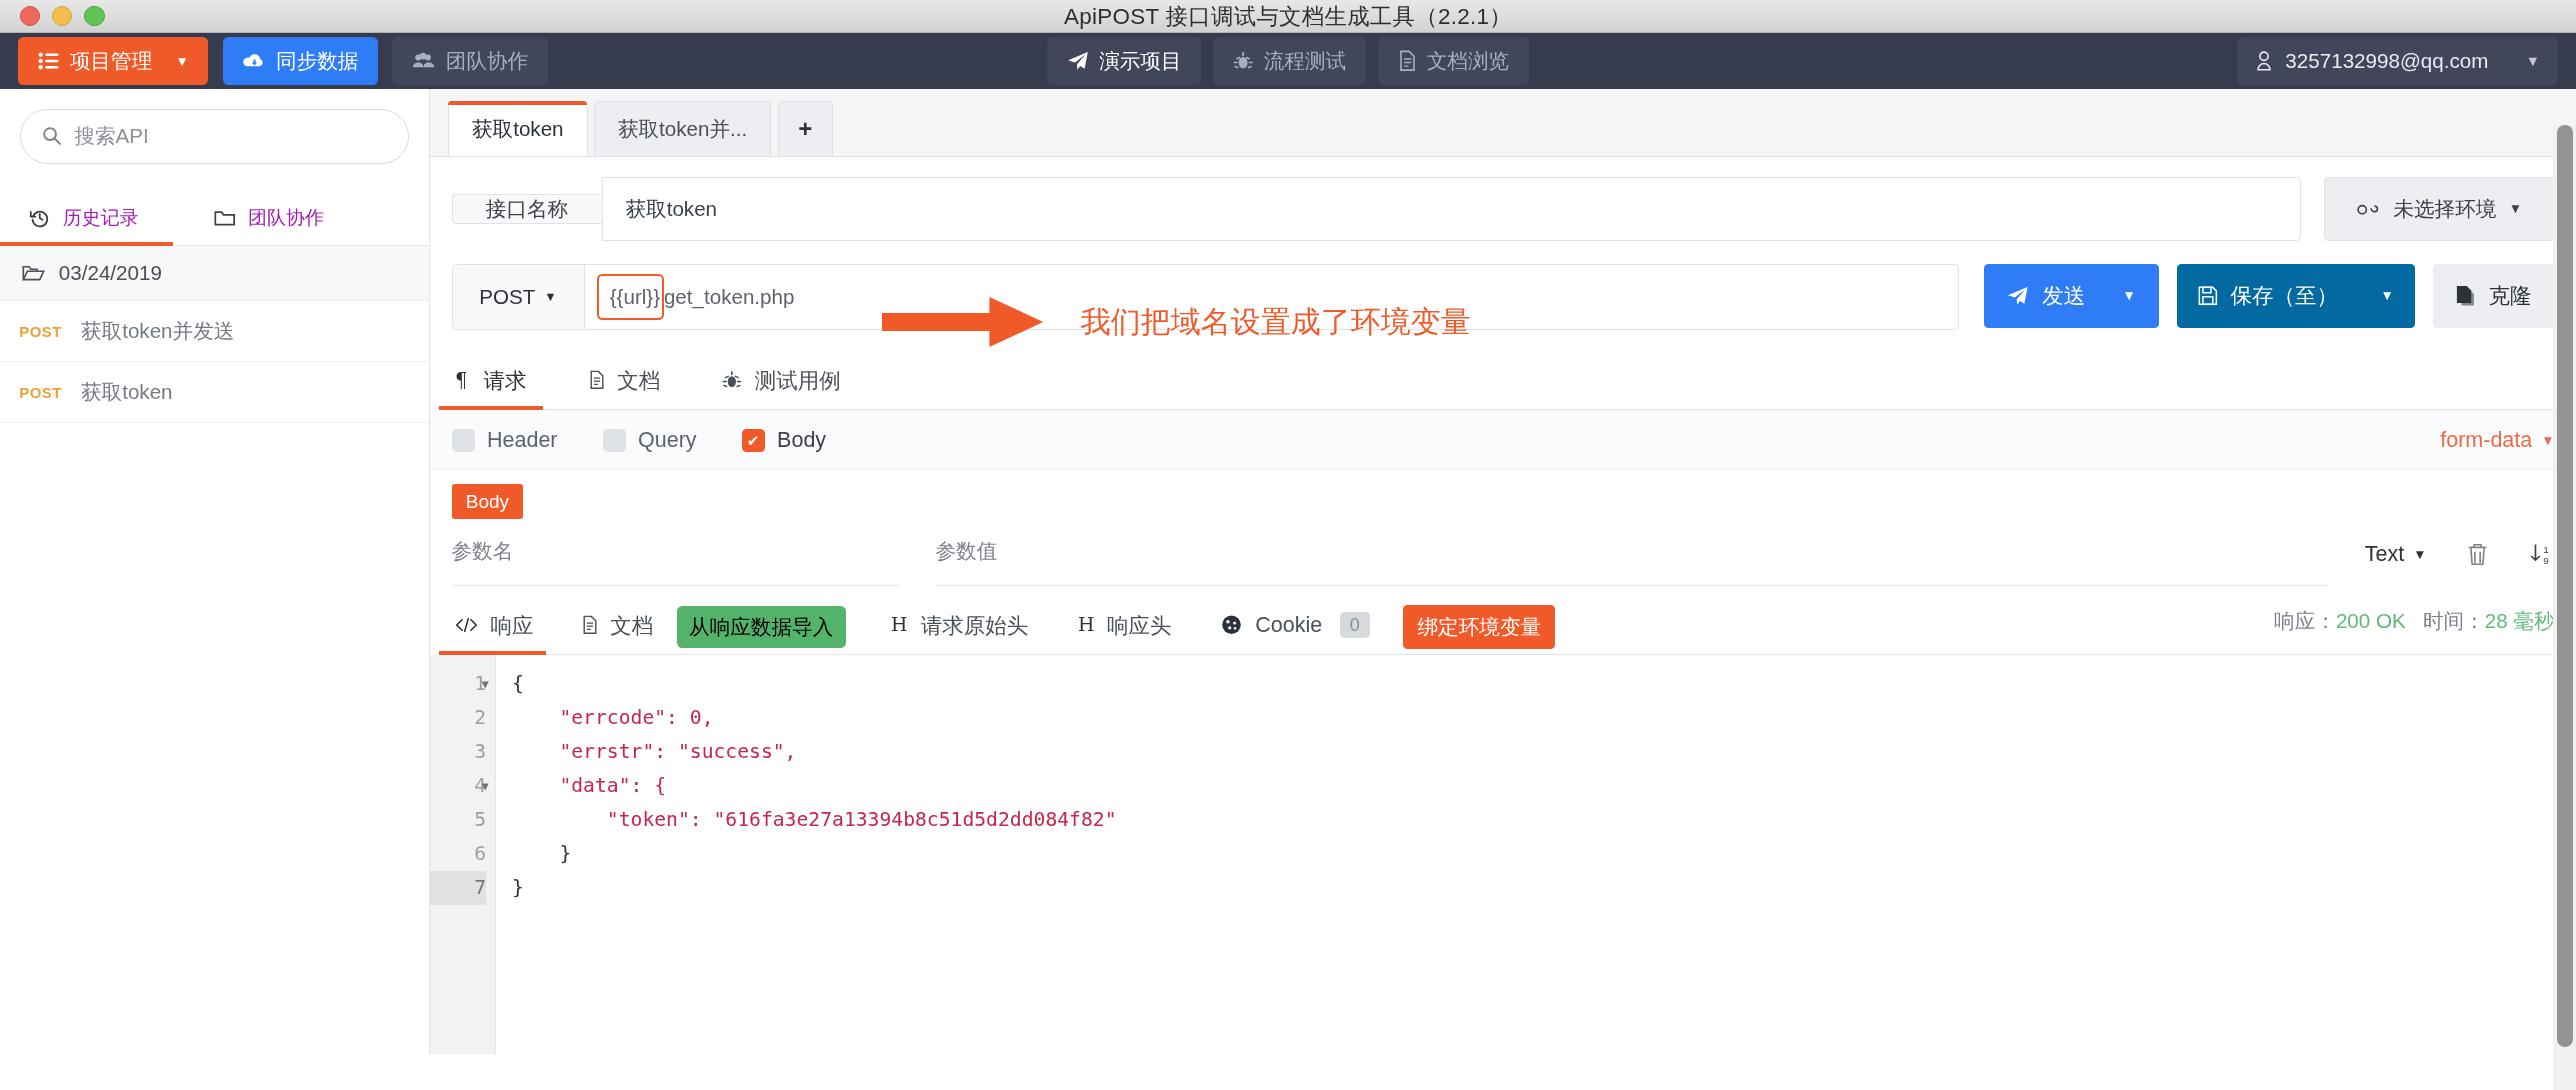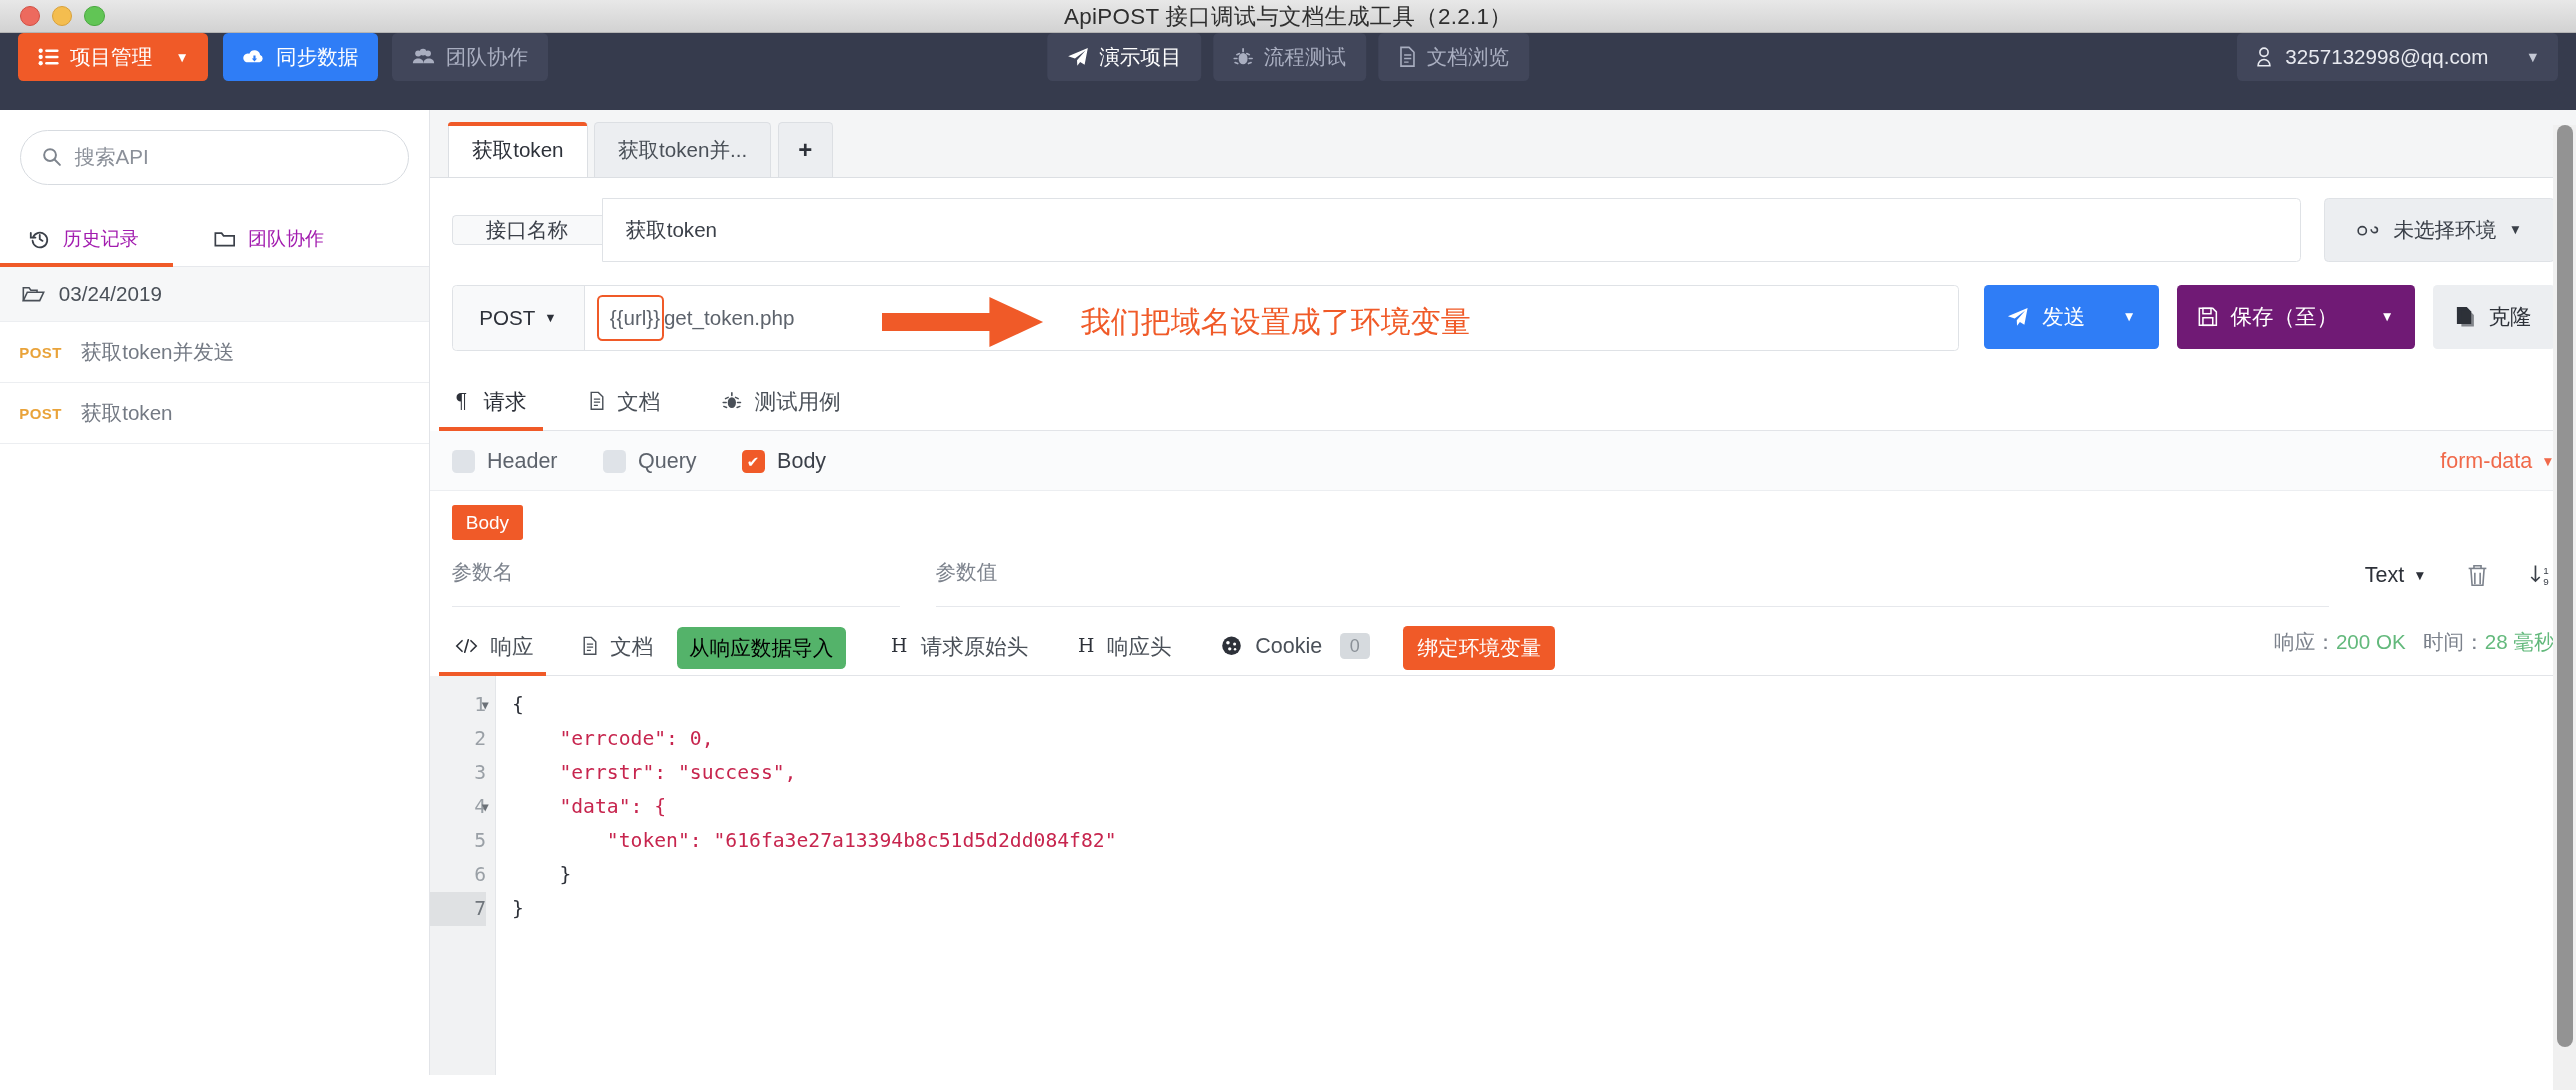--- a/index.html
+++ b/index.html
@@ -24,22 +24,22 @@
   .dot.red { background: #ed6a5e; border: 0.9px solid #d14f44; }
   .dot.yellow { background: #f4bd4f; border: 0.9px solid #d8a13a; }
   .dot.green { background: #61c555; border: 0.9px solid #4aa840; }
   .title-text {
     position: absolute; left: 0; right: 0; text-align: center;
     font-size: 22.4px; color: #2e2e2e; letter-spacing: 0.3px;
   }
 
   
   .toolbar {
-    height: 77px; background: #363b4d;
-    display: flex; align-items: flex-start; padding: 0 18px;
+    height: 56px; background: #363b4d;
+    display: flex; align-items: center; padding: 0 18px;
     position: relative;
   }
   .btn {
     display: inline-flex; align-items: center; gap: 10.7px;
     height: 48px; padding: 0 19.7px; border-radius: 5.4px;
     font-size: 20.6px; color: #fff; cursor: pointer; white-space: nowrap;
   }
   .btn-orange { background: #f05a28; }
   .btn-blue   { background: #2f7df6; }
   .btn-dim    { background: #41465a; color: #a9aec0; }
@@ -175,21 +175,21 @@
     padding: 9px 1.8px 9px 10.7px; color: #5d636c; background: #fff;
     margin-left: 0;
   }
   .send-btn {
     margin-left: 25px; height: 64px; background: #2f7df6; color: #fff;
     border-radius: 4.5px; display: flex; align-items: center; gap: 14.3px;
     padding: 0 23px; font-size: 21.5px; cursor: pointer; white-space: nowrap;
   }
   .send-btn .caret { margin-left: 23px; font-size: 13.4px; }
   .save-btn {
-    margin-left: 18px; height: 64px; background: #701a75; color: #fff;
+    margin-left: 18px; height: 64px; background: #0369a1; color: #fff;
     border-radius: 4.5px; display: flex; align-items: center; gap: 12.5px;
     padding: 0 21.5px; font-size: 21.5px; cursor: pointer; white-space: nowrap;
   }
   .save-btn .caret { margin-left: 30px; font-size: 13.4px; }
   .clone-btn {
     margin-left: 18px; height: 64px; background: #eceef1; color: #2d3139;
     border-radius: 4.5px; display: flex; align-items: center; gap: 12.5px;
     padding: 0 23px; font-size: 21.5px; cursor: pointer; white-space: nowrap;
   }
 

